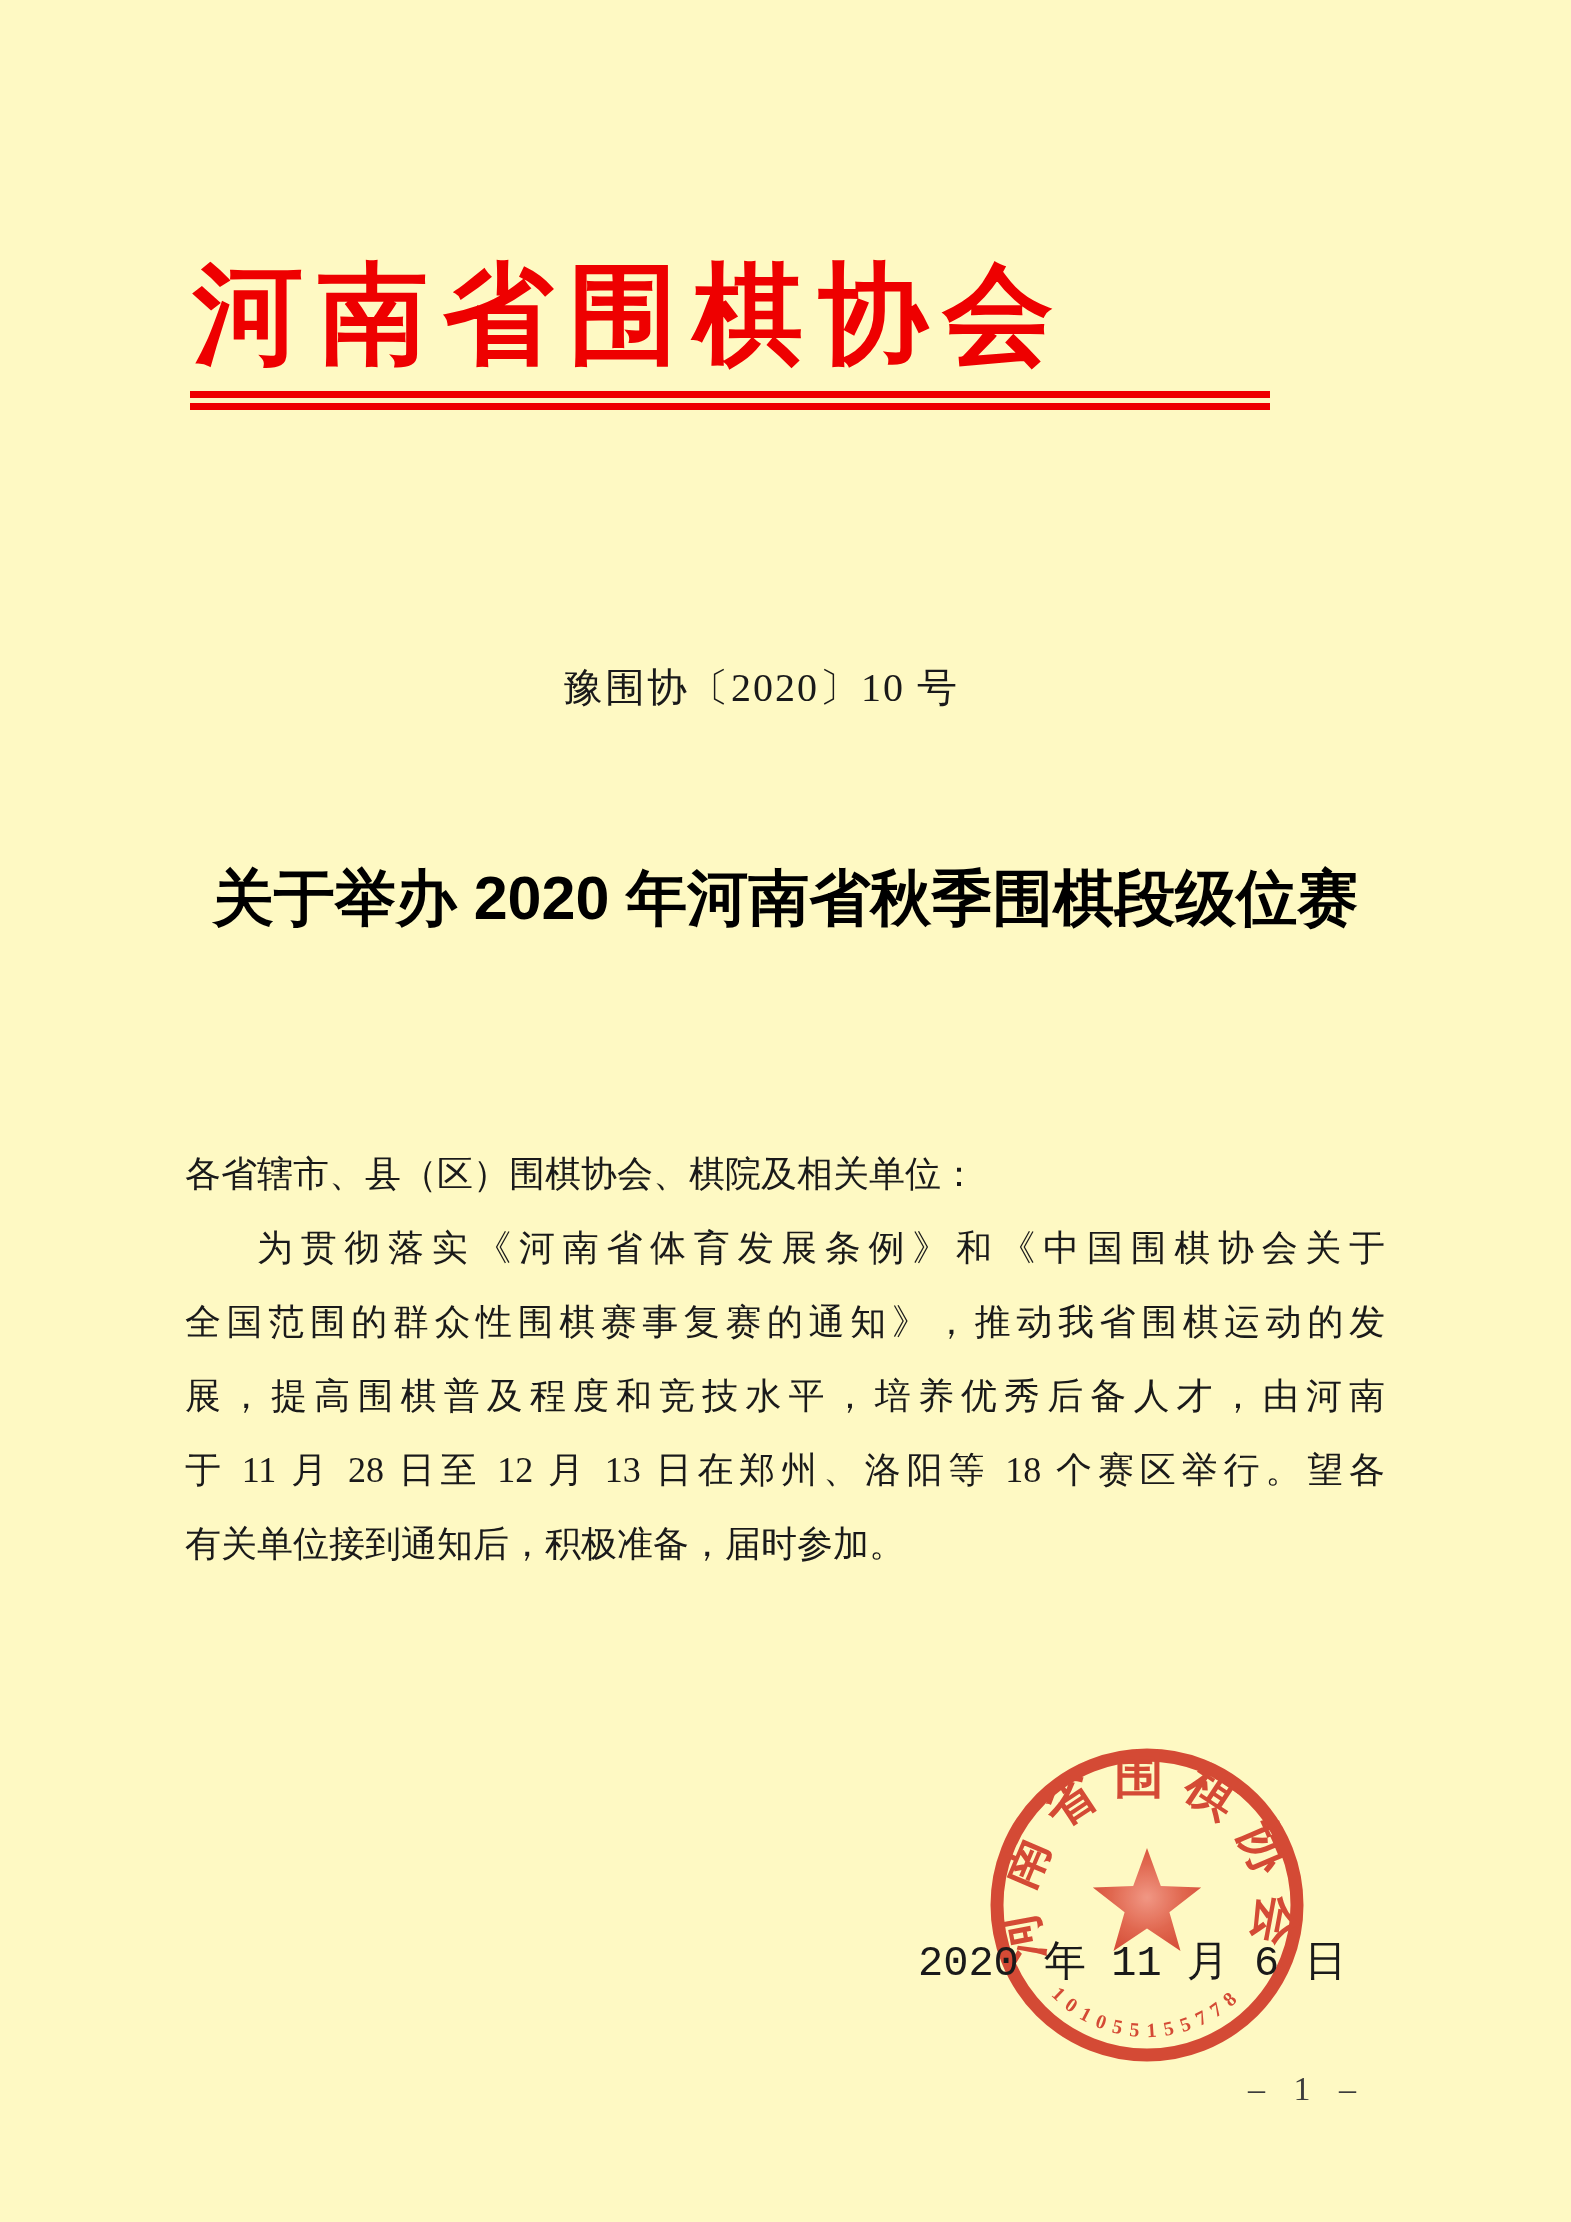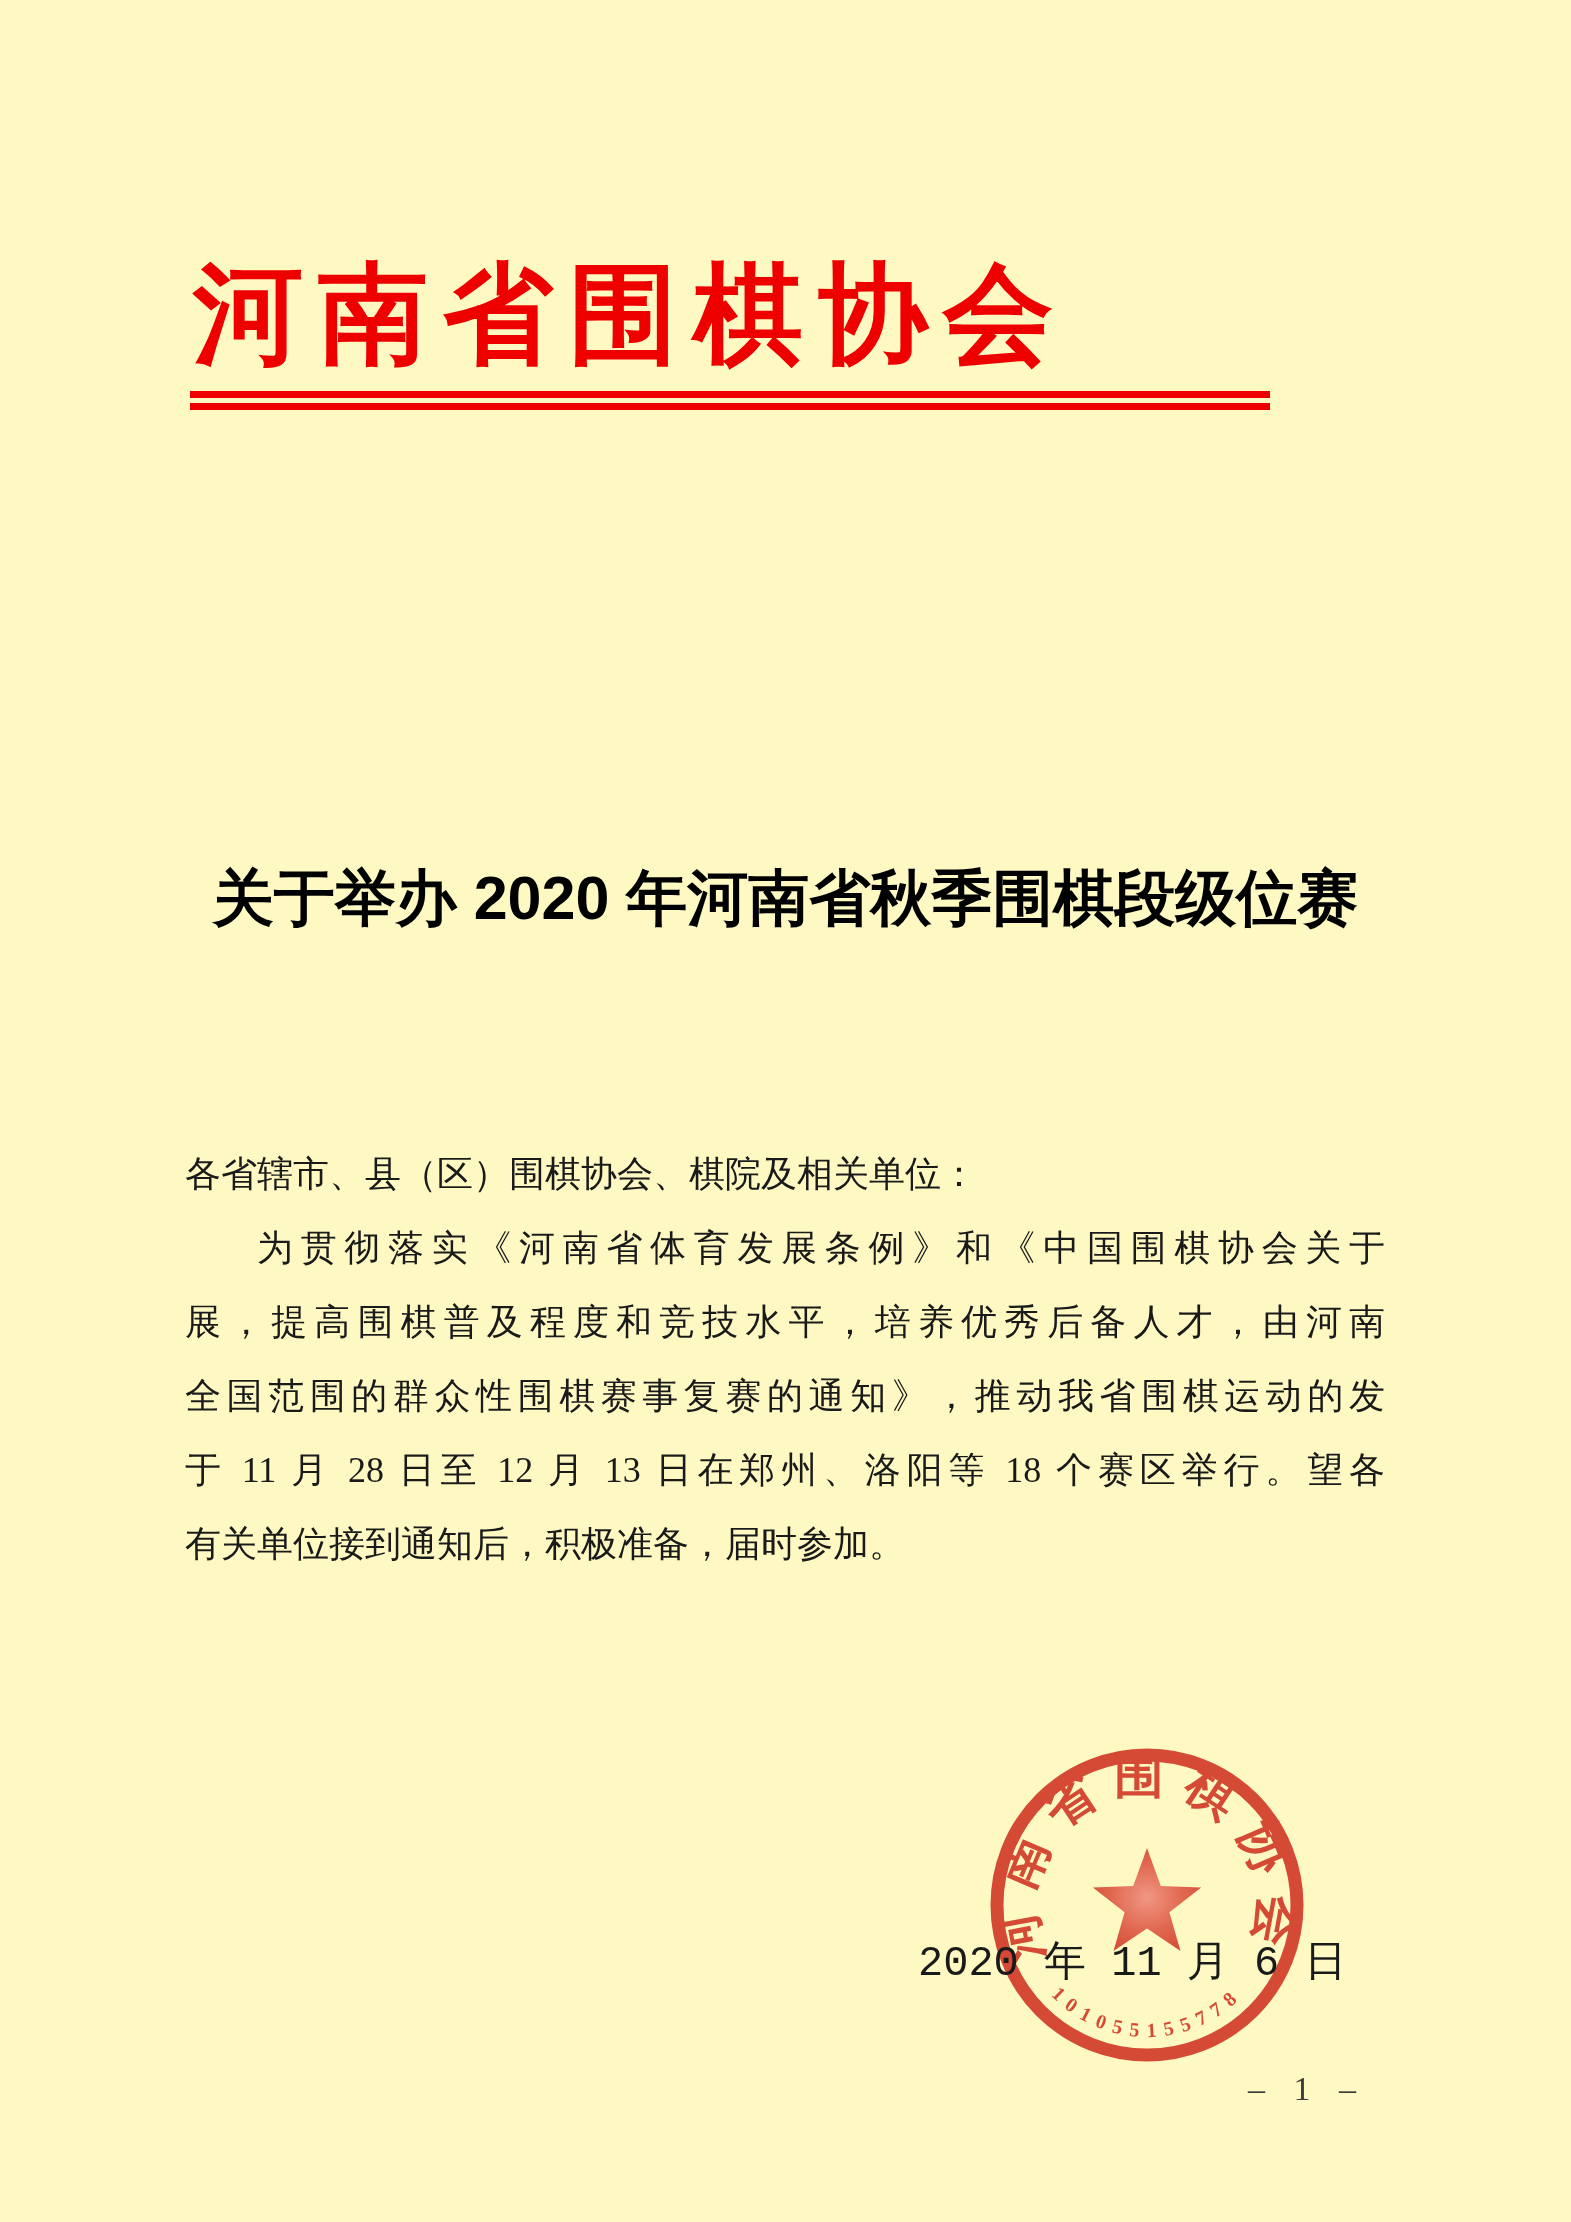--- a/index.html
+++ b/index.html
@@ -140,30 +140,31 @@
 
 <div class="page">
 
   <h1 class="org-title">河南省围棋协会</h1>
 
   <div class="double-rule">
     <div class="rule"></div>
     <div class="rule"></div>
   </div>
 
+  <div class="doc-number">豫围协〔2020〕10 号</div>
 
   <h2 class="doc-title">
     <div>关于举办 2020 年河南省秋季围棋段级位赛</div>
   </h2>
 
   <div class="body-block">
     <div class="salutation">各省辖市、县（区）围棋协会、棋院及相关单位：</div>
     <div class="para-line fill indent">为贯彻落实《河南省体育发展条例》和《中国围棋协会关于</div>
+    <div class="para-line fill">全国范围的群众性围棋赛事复赛的通知》，推动我省围棋运动的发</div>
     <div class="para-line fill">展，提高围棋普及程度和竞技水平，培养优秀后备人才，由河南</div>
-    <div class="para-line fill">全国范围的群众性围棋赛事复赛的通知》，推动我省围棋运动的发</div>
     <div class="para-line fill">于 11 月 28 日至 12 月 13 日在郑州、洛阳等 18 个赛区举行。望各</div>
     <div class="para-line">有关单位接到通知后，积极准备，届时参加。</div>
   </div>
 
 
   <div class="doc-date">2020 年 11 月 6 日</div>
 
   <div class="seal">
     <svg viewBox="0 0 344 344" width="344" height="344">
       <defs>

